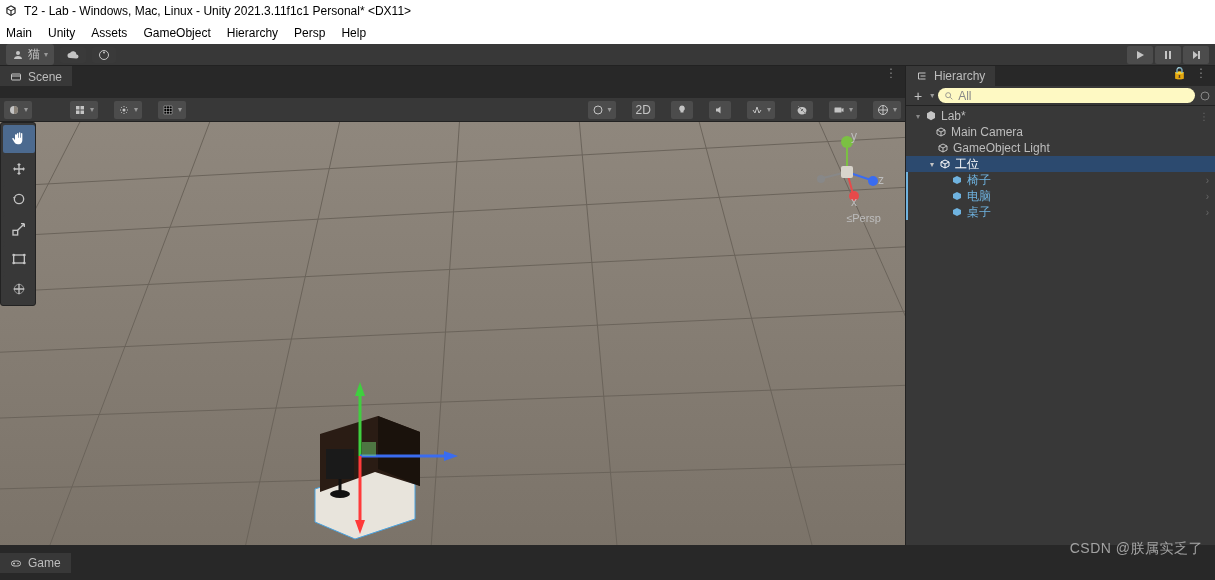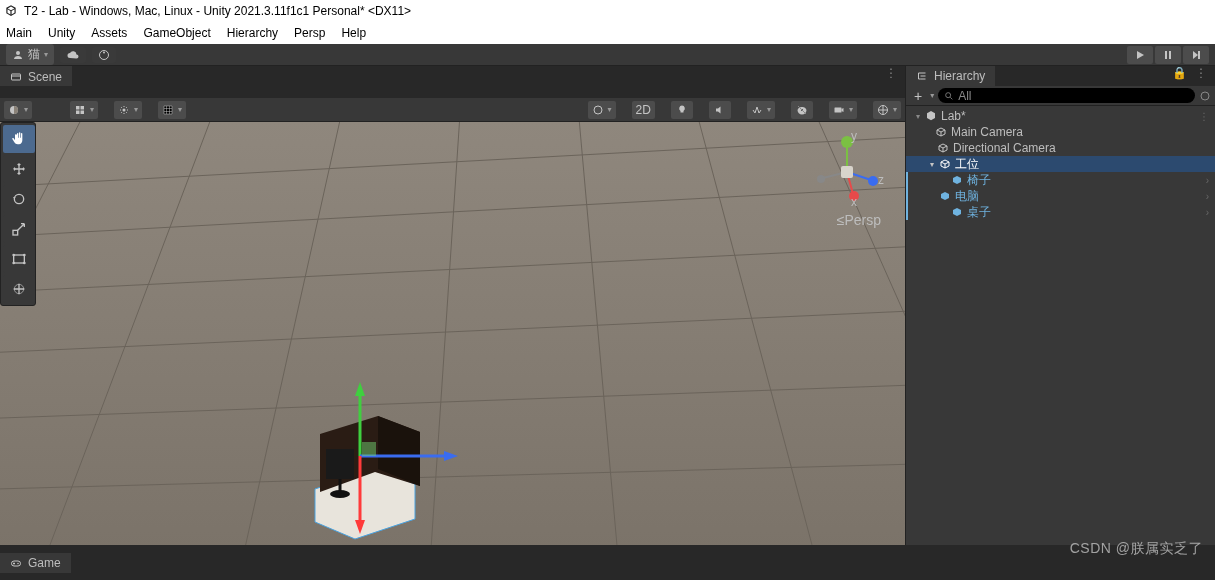--- a/index.html
+++ b/index.html
@@ -22,30 +22,30 @@
 .scene-toolbar { height:24px; background:#383838; border-bottom:1px solid #222; display:flex; align-items:center; padding:0 4px; gap:16px; }
 .st-btn { height:18px; min-width:22px; background:#4c4c4c; border-radius:2px; display:flex; align-items:center; justify-content:center; padding:0 4px; color:#c4c4c4; gap:2px; }
 .st-btn.dd::after { content:"▾"; font-size:8px; margin-left:2px; color:#999; }
 .st-sep { width:6px; }
 .viewport { flex:1; position:relative; background:#8a8278; overflow:hidden; }
 .grid { position:absolute; inset:0; }
 .tool-palette { position:absolute; left:0; top:0; width:36px; background:#383838; border:1px solid #222; border-radius:3px; padding:2px; display:flex; flex-direction:column; gap:2px; }
 .tp-btn { width:32px; height:28px; background:#383838; border-radius:2px; display:flex; align-items:center; justify-content:center; }
 .tp-btn.active { background:#4c6a8f; }
 .gizmo3d { position:absolute; right:18px; top:10px; width:80px; height:80px; }
-.persp-label { position:absolute; right:24px; top:90px; color:#bdbdbd; font-size:14px; }
+.persp-label { position:absolute; right:24px; top:90px; color:#bdbdbd; font-size:11px; }
 .scene-obj { position:absolute; left:300px; top:252px; width:160px; height:170px; }
 .right-panel { flex:1; display:flex; flex-direction:column; background:#383838; }
 .hier-tab { height:20px; background:#282828; display:flex; align-items:flex-start; }
 .hier-tab .tab-active { background:#383838; height:20px; display:flex; align-items:center; gap:6px; padding:0 10px; }
 .hier-tab .tab-icons { margin-left:auto; display:flex; gap:8px; padding:0 8px; color:#888; }
 .hier-search { height:20px; background:#383838; display:flex; align-items:center; padding:0 4px; gap:4px; border-bottom:1px solid #222; }
 .hier-search .add { font-size:14px; color:#c4c4c4; padding:0 4px; }
 .hier-search .dd { font-size:8px; color:#999; }
-.hier-search .search-box { flex:1; background:#000000; height:15px; border-radius:8px; display:flex; align-items:center; padding:0 6px; gap:4px; color:#888; font-size:11px; }
+.hier-search .search-box { flex:1; background:#fef9c3; height:15px; border-radius:8px; display:flex; align-items:center; padding:0 6px; gap:4px; color:#888; font-size:11px; }
 .hier-tree { flex:1; overflow:auto; padding-top:2px; }
 .tree-row { height:16px; display:flex; align-items:center; color:#bdbdbd; position:relative; }
 .tree-row.sel { background:#2c4a6f; color:#fff; }
 .tree-row .arrow { width:12px; text-align:center; font-size:8px; color:#888; }
 .tree-row .ico { width:14px; height:14px; margin-right:3px; display:flex; align-items:center; justify-content:center; }
 .tree-row .more { margin-left:auto; color:#666; padding:0 6px; font-size:10px; }
 .tree-row.prefab { color:#6fb3e0;align-items:center; }
 .tree-row .bar { position:absolute; left:0; width:2px; height:16px; background:#6fb3e0; }
 .game-tab { height:35px; background:#282828; display:flex; align-items:center; position:absolute; bottom:0; left:0; right:0; }
 .game-tab .tab { background:#383838; height:20px; display:flex; align-items:center; gap:6px; padding:0 10px; }
@@ -350,42 +350,42 @@
             </svg>
           </span>
         <span>Main Camera</span>
       </div>
       <div class="tree-row" style="padding-left:30px">
         <span class="ico">
             <svg width="12" height="12" viewBox="0 0 24 24">
               <path fill="none" stroke="#c4c4c4" stroke-width="2" d="M4 8l8-4 8 4v8l-8 4-8-4z M4 8l8 4 8-4 M12 12v8"></path>
             </svg>
           </span>
-        <span>Directional Camera</span>
+        <span>GameObject Light</span>
       </div>
       <div class="tree-row sel" style="padding-left:20px">
         <span class="arrow" style="color:#c4c4c4">▾</span>
         <span class="ico">
             <svg width="12" height="12" viewBox="0 0 24 24">
               <path fill="none" stroke="#fff" stroke-width="2" d="M4 8l8-4 8 4v8l-8 4-8-4z M4 8l8 4 8-4 M12 12v8"></path>
             </svg>
           </span>
         <span>工位</span>
       </div>
       <div class="tree-row prefab" style="padding-left:44px">
         <span class="bar"></span>
         <span class="ico">
             <svg width="12" height="12" viewBox="0 0 24 24">
               <path fill="#6fb3e0" d="M4 8l8-4 8 4v8l-8 4-8-4z"></path>
             </svg>
           </span>
         <span>椅子</span>
         <span class="more">›</span>
       </div>
-      <div class="tree-row prefab" style="padding-left:32px">
+      <div class="tree-row prefab" style="padding-left:44px">
         <span class="bar"></span>
         <span class="ico">
             <svg width="12" height="12" viewBox="0 0 24 24">
               <path fill="#6fb3e0" d="M4 8l8-4 8 4v8l-8 4-8-4z"></path>
             </svg>
           </span>
         <span>电脑</span>
         <span class="more">›</span>
       </div>
       <div class="tree-row prefab" style="padding-left:44px">

